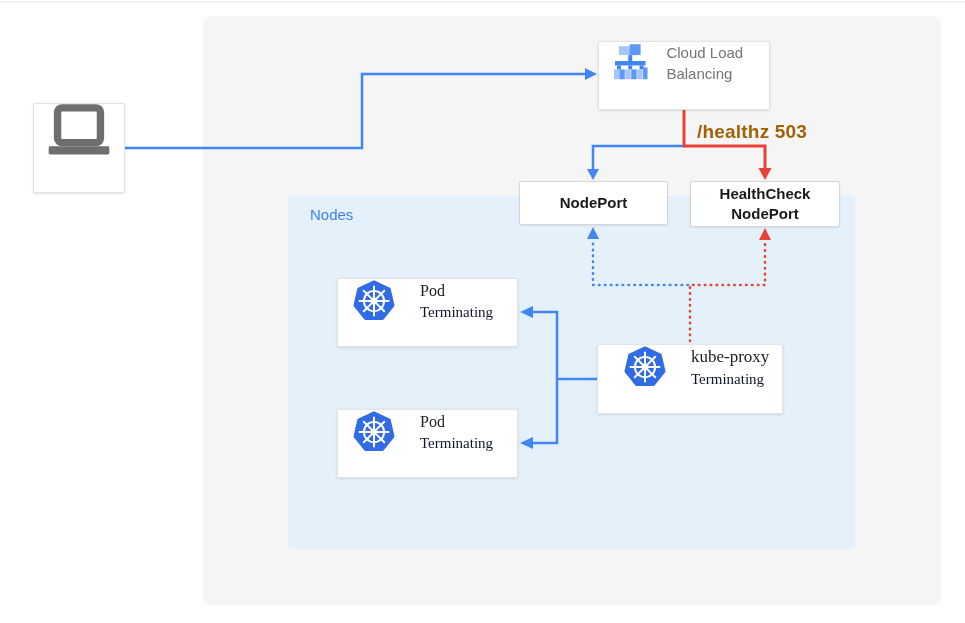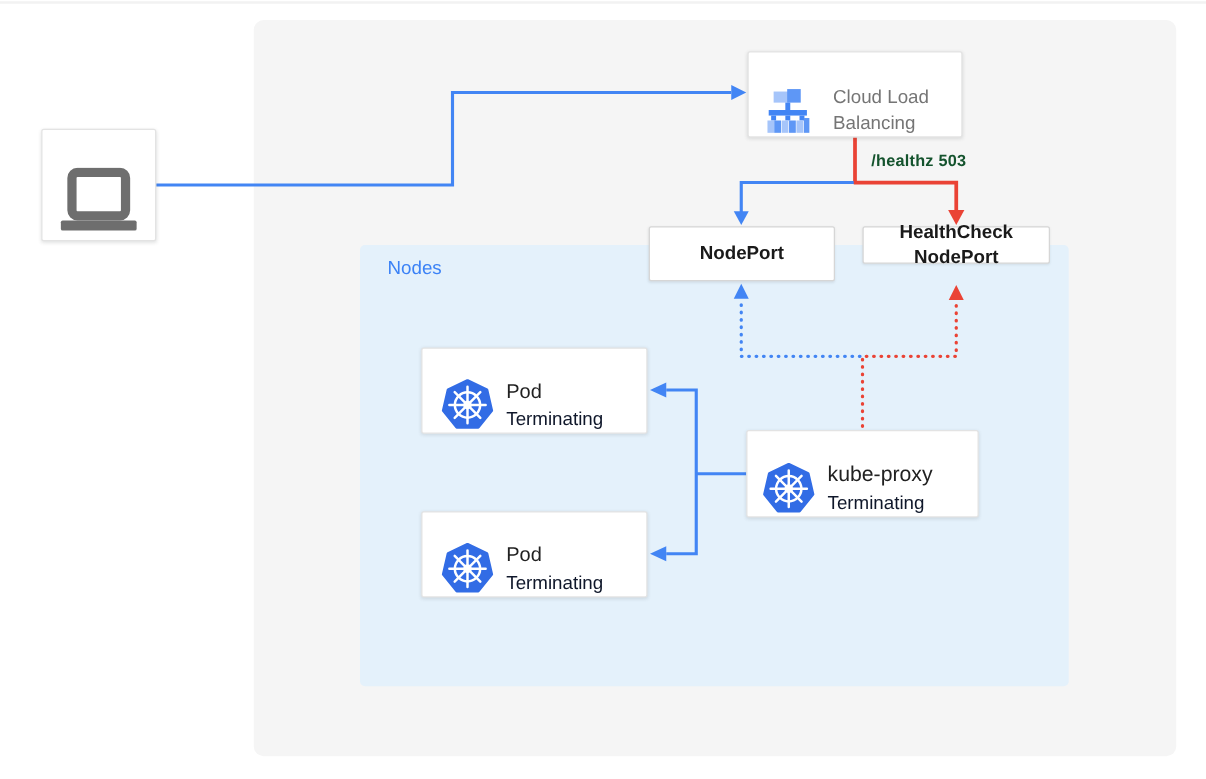--- a/index.html
+++ b/index.html
@@ -8,37 +8,37 @@
     --panel-bg:#F5F5F5; --nodes-bg:#E4F1FB; --laptop-gray:#6E6E6E;
   }
   *{margin:0;padding:0;box-sizing:border-box;}
   html,body{background:#fff;}
   body{font-family:"Liberation Sans","DejaVu Sans",sans-serif;}
   .stage{position:relative;width:965px;height:623px;background:#fff;overflow:hidden;}
   .top-hairline{position:absolute;left:0;top:1px;width:100%;height:2px;background:#F2F2F2;}
   .panel{position:absolute;left:203px;top:16px;width:738px;height:589px;background:var(--panel-bg);border-radius:8px;}
   .nodes-panel{position:absolute;left:288px;top:196px;width:567px;height:353px;background:var(--nodes-bg);border-radius:4px;}
   .nodes-label{position:absolute;left:310px;top:206px;font-size:15px;color:#3b82f6;}
-  .card{position:absolute;background:#fff;border:1px solid #E3E3E3;border-radius:2px;box-shadow:0 1px 3px rgba(60,64,67,.14);display:flex;align-items:flex-end;}
+  .card{position:absolute;background:#fff;border:1px solid #E3E3E3;border-radius:2px;box-shadow:0 1px 3px rgba(60,64,67,.14);display:flex;align-items:flex-start;}
   .laptop-card{left:33px;top:103px;width:92px;height:90px;justify-content:center;}
   .clb-card{left:598px;top:41px;width:172px;height:69px;padding-left:13px;}
   .clb-text{margin-left:15px;width:104px;font-size:15px;line-height:21px;color:#757575;}
   .port-card{position:absolute;background:#fff;border:1px solid #D6D6D6;border-radius:2px;box-shadow:0 1px 2px rgba(60,64,67,.10);
              display:flex;align-items:center;justify-content:center;text-align:center;
              font-size:15px;font-weight:bold;color:#1A1A1A;line-height:20px;}
   .nodeport-card{left:519px;top:181px;width:149px;height:44px;}
-  .hc-card{left:690px;top:181px;width:150px;height:30px;padding:0 18px;}
+  .hc-card{left:690px;top:181px;width:150px;height:46px;padding:0 18px;}
   .pod-card{left:337px;width:181px;height:69px;padding-left:14px;}
   .pod1{top:278px;} .pod2{top:409px;}
-  .kp-card{left:597px;top:344px;width:186px;height:70px;padding-left:11px;}
-  .res-text{margin-left:9px;}
+  .kp-card{left:597px;top:344px;width:186px;height:70px;padding-left:25px;}
+  .res-text{margin-left:24px;font-family:Liberation Serif, serif;}
   .res-title{font-size:16px;color:#212121;line-height:23px;}
   .res-sub{font-size:15px;color:#0f172a;line-height:21px;}
   .kp-title{font-size:17px;color:#212121;line-height:24px;}
-  .healthz{position:absolute;left:697px;top:121px;font-size:13px;font-weight:bold;color:#14532d;letter-spacing:.2px;}
+  .healthz{position:absolute;left:697px;top:121px;font-size:19px;font-weight:bold;color:#a16207;letter-spacing:.2px;}
   svg.overlay{position:absolute;left:0;top:0;z-index:3;pointer-events:none;}
   .panel{z-index:0}.nodes-panel{z-index:1}.nodes-label{z-index:2}
   .card,.port-card{z-index:4}
   .healthz{z-index:5}
   .ln-blue{stroke:var(--blue);fill:none;}
   .ln-red{stroke:var(--red);fill:none;}
   .dot-blue{stroke:var(--blue);fill:none;stroke-dasharray:0.5 5.4;stroke-linecap:round;}
   .dot-red{stroke:var(--red);fill:none;stroke-dasharray:0.5 5.4;stroke-linecap:round;}
   .ah-blue{fill:var(--blue);stroke:none;}
   .ah-red{fill:var(--red);stroke:none;}

